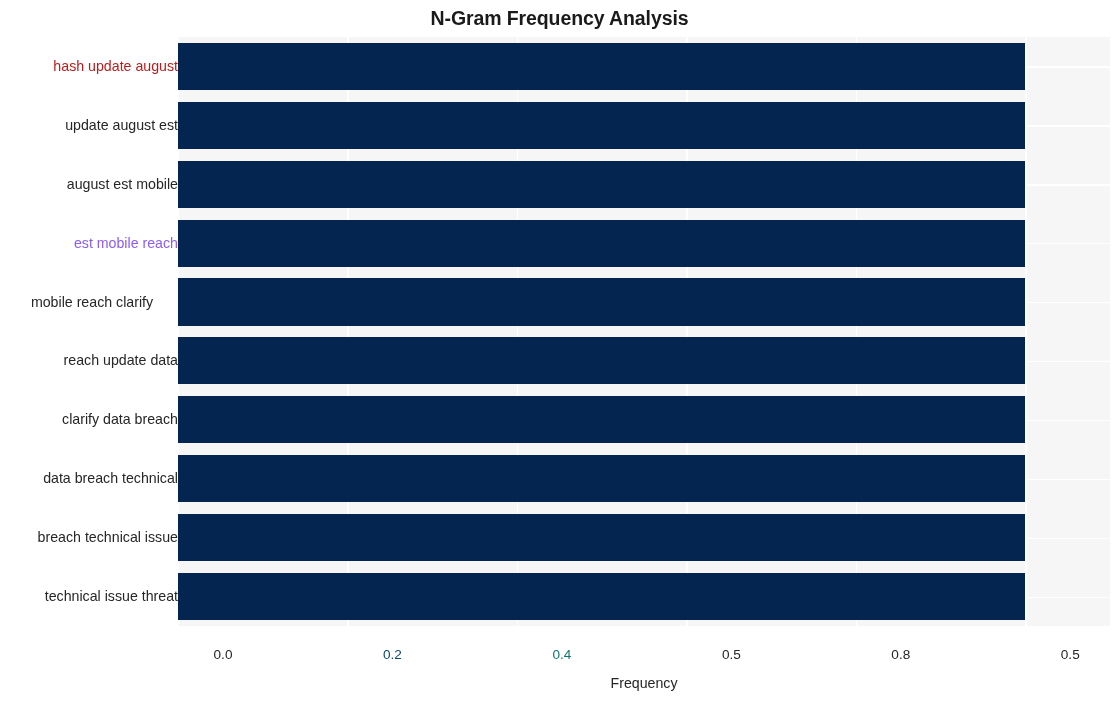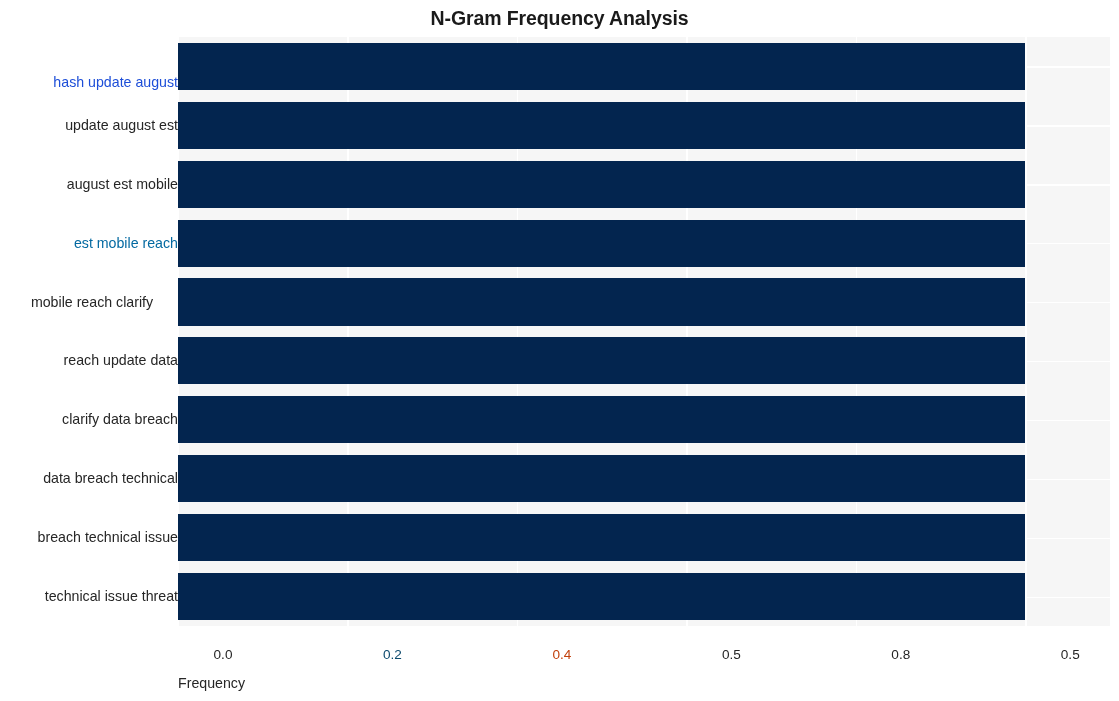--- a/index.html
+++ b/index.html
@@ -105,20 +105,21 @@
     white-space: nowrap;
     margin-left: 45px;
   }
 
   
   #x-axis-label {
     position: absolute;
     left: 178px;
     top: 674px;
     width: 932px;
+    text-align: center;
     font-size: 14.2px;
     color: #262626;
     line-height: 18px;
   }
 </style>
 </head>
 <body>
 
 <div id="figure">
 
@@ -151,36 +152,36 @@
         <div class="bar" title="mobile reach clarify: 1" style="top: 241.49px; height: 47.12px; width: 847.273px; background: rgb(3, 37, 79);"></div>
         <div class="bar" title="reach clarify data: 1" style="top: 300.39px; height: 47.12px; width: 847.273px; background: rgb(3, 37, 79);"></div>
         <div class="bar" title="clarify data breach: 1" style="top: 359.29px; height: 47.12px; width: 847.273px; background: rgb(3, 37, 79);"></div>
         <div class="bar" title="data breach technical: 1" style="top: 418.19px; height: 47.12px; width: 847.273px; background: rgb(3, 37, 79);"></div>
         <div class="bar" title="breach technical issue: 1" style="top: 477.09px; height: 47.12px; width: 847.273px; background: rgb(3, 37, 79);"></div>
         <div class="bar" title="technical issue threat: 1" style="top: 535.99px; height: 47.12px; width: 847.273px; background: rgb(3, 37, 79);"></div>
       </div>
   </div>
 
   <div id="y-tick-layer">
-      <div class="ytick" style="top: 20.95px; color: #1d4ed8; margin-top: 16px;">hash update august</div>
+      <div class="ytick" style="top: 20.95px; color: #b91c1c;">hash update august</div>
       <div class="ytick" style="top: 79.85px; color: rgb(38, 38, 38);">update august est</div>
       <div class="ytick" style="top: 138.75px; color: rgb(38, 38, 38);">august est mobile</div>
-      <div class="ytick" style="top: 197.65px; color: #0369a1;">est mobile reach</div>
+      <div class="ytick" style="top: 197.65px; color: #8b5cf6;">est mobile reach</div>
       <div class="ytick" style="top: 256.55px; color: rgb(38, 38, 38); text-align: center;">mobile reach clarify</div>
       <div class="ytick" style="top: 315.45px; color: rgb(38, 38, 38);">reach update data</div>
       <div class="ytick" style="top: 374.35px; color: rgb(38, 38, 38);">clarify data breach</div>
       <div class="ytick" style="top: 433.25px; color: rgb(38, 38, 38);">data breach technical</div>
       <div class="ytick" style="top: 492.15px; color: rgb(38, 38, 38);">breach technical issue</div>
       <div class="ytick" style="top: 551.05px; color: rgb(38, 38, 38);">technical issue threat</div>
     </div>
 
   <div id="x-tick-layer">
       <div class="xtick" style="left: 0px; color: rgb(38, 38, 38);">0.0</div>
       <div class="xtick" style="left: 169.455px; color: #0c4a6e;">0.2</div>
-      <div class="xtick" style="left: 338.909px; color: #c2410c; text-align: center;">0.4</div>
+      <div class="xtick" style="left: 338.909px; color: #0f766e; text-align: center;">0.4</div>
       <div class="xtick" style="left: 508.364px; color: rgb(38, 38, 38);">0.5</div>
       <div class="xtick" style="left: 677.818px; color: rgb(38, 38, 38);">0.8</div>
       <div class="xtick" style="left: 847.273px; color: rgb(38, 38, 38);">0.5</div>
     </div>
 
   <div id="x-axis-label">Frequency</div>
 
 </div>
 
 </body></html>

